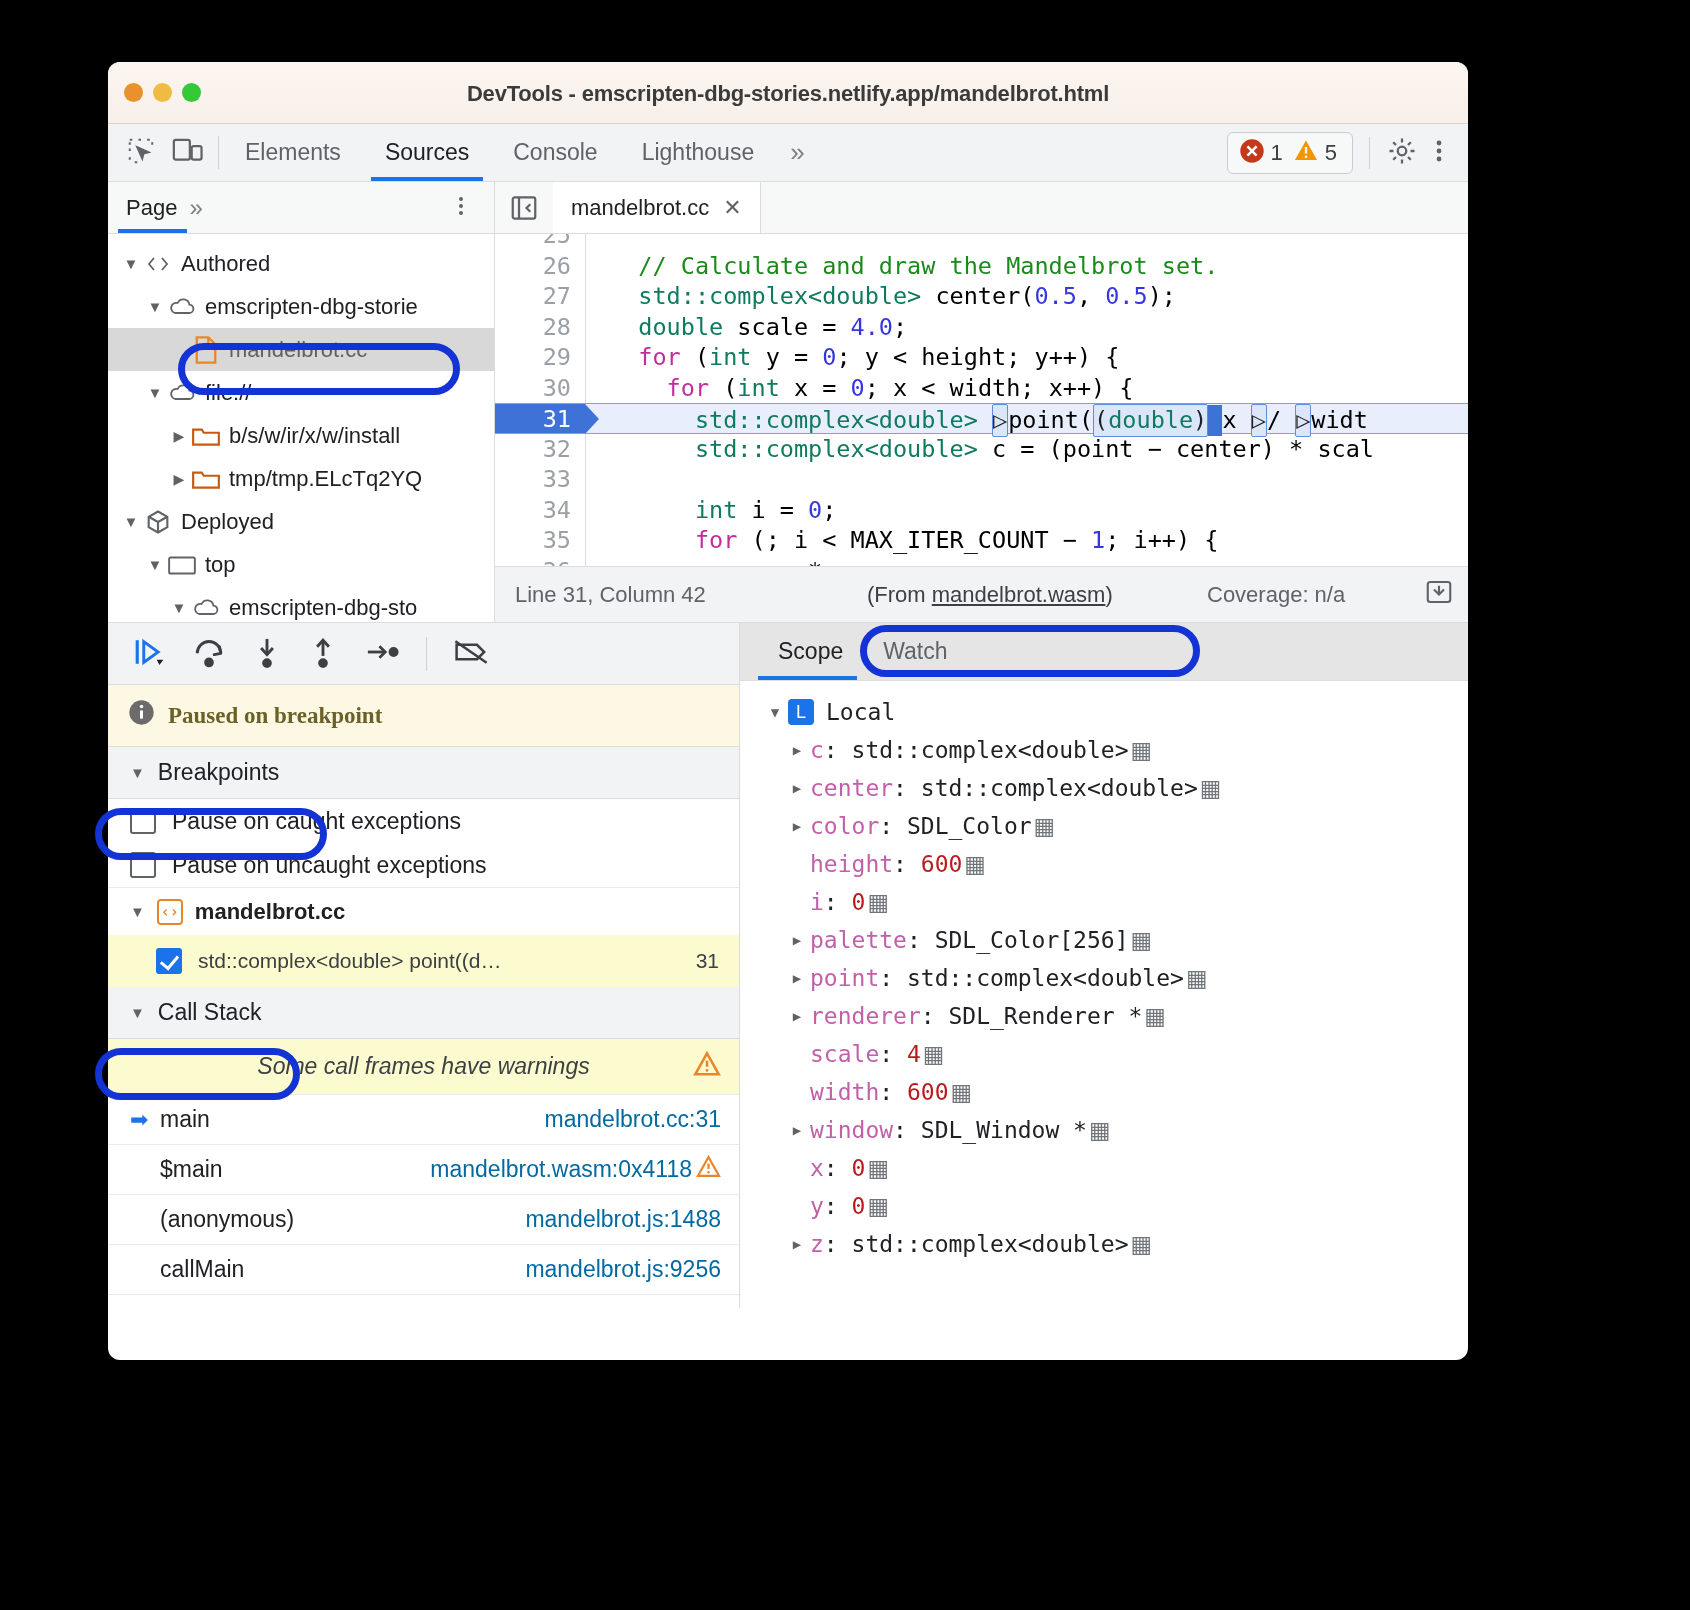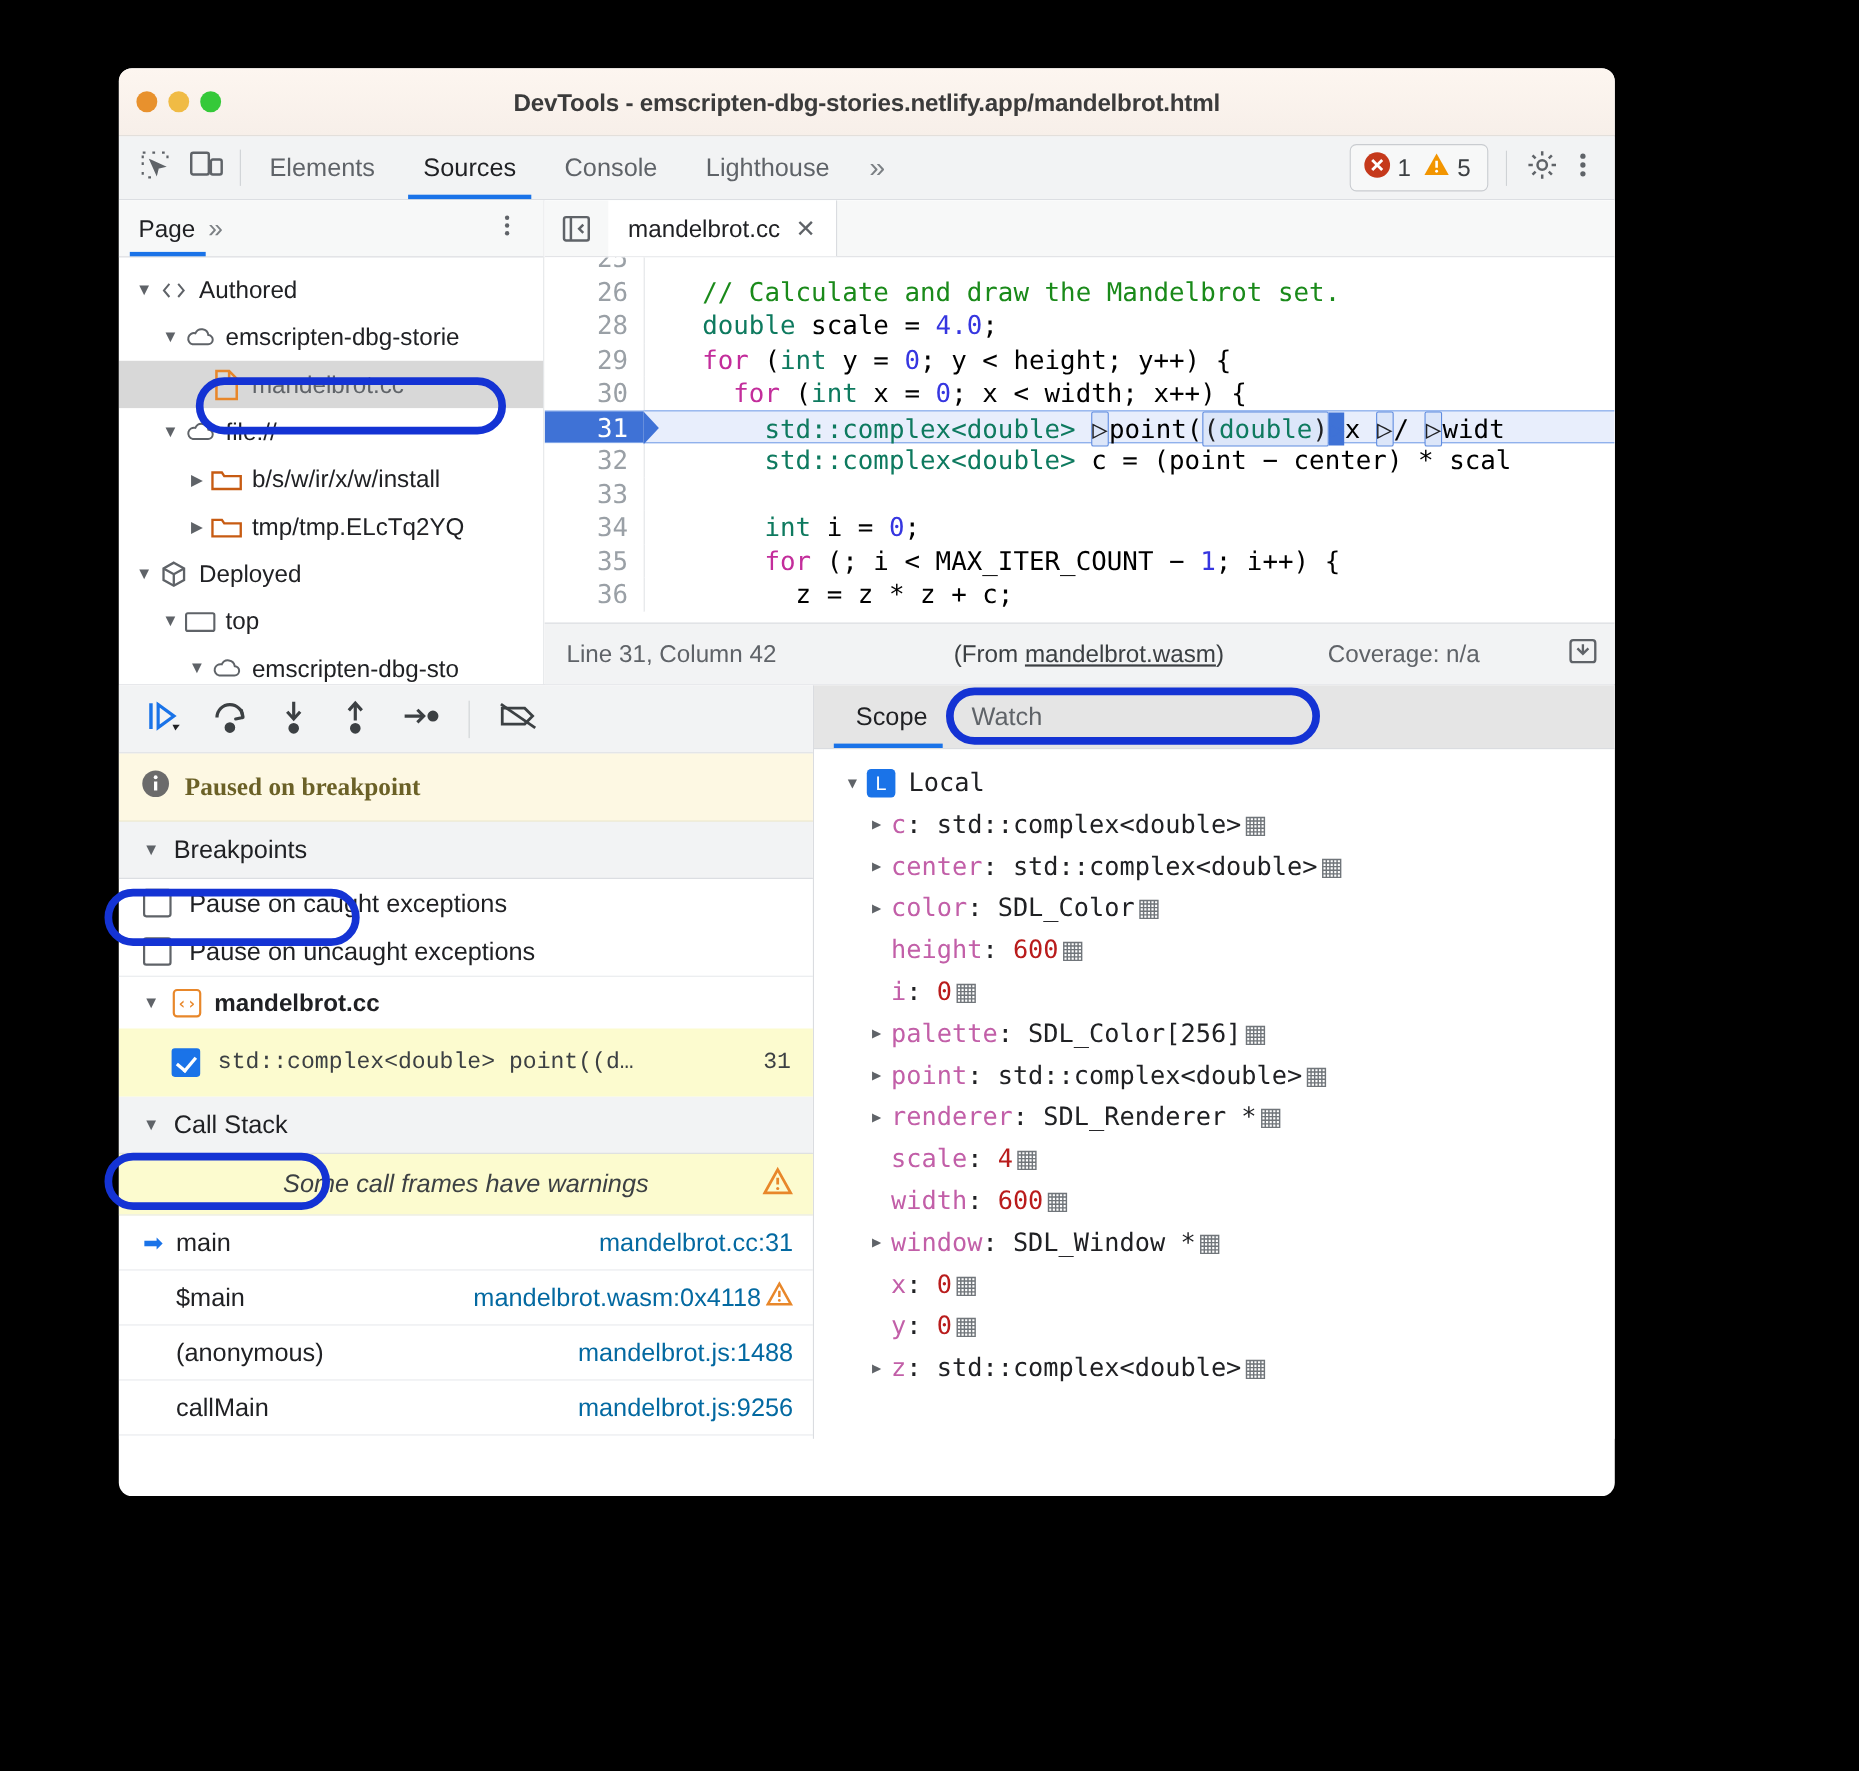--- a/index.html
+++ b/index.html
@@ -214,24 +214,24 @@
     height: 48px; display: flex; align-items: center; gap: 12px;
     padding-left: 22px; font-size: 22px; color: #202124; font-weight: bold;
     border-top: 1px solid #e8eaed;
   }
   .bp-file .sqicon {
     width: 26px; height: 26px; border: 2px solid #e8872a; border-radius: 4px;
     color: #e8872a; font-size: 15px; display: flex; align-items: center; justify-content: center;
     font-family: "DejaVu Sans Mono", monospace; flex: none;
   }
   .bp-item {
-    height: 62px; background: #fcfbcf;
+    height: 52px; background: #fcfbcf;
     display: flex; align-items: center; gap: 16px;
     padding-left: 48px; padding-right: 20px;
-    font-family: Liberation Mono, monospace;
+    font-family: Liberation Sans, sans-serif;
     font-size: 21px; color: #3c4043;
   }
   .bp-item .ln { margin-left: auto; }
   .cs-warn {
     height: 56px; background: #fcfbcf;
     display: flex; align-items: center; justify-content: center;
     font-size: 23px; font-style: italic; color: #3c4043;
     position: relative; border-bottom: 1px solid #e8eaed;
   }
   .cs-warn .tri { position: absolute; right: 18px; }
@@ -483,20 +483,25 @@
             <div class="cline">
               <span class="gut">25</span>
               <span class="gut-div"></span><span class="ctext"></span>
             </div>
             <div class="cline">
               <span class="gut">26</span>
               <span class="gut-div"></span>
               <span class="ctext"><span class="k-com">  // Calculate and draw the Mandelbrot set.</span></span>
             </div>
             <div class="cline">
+              <span class="gut">27</span>
+              <span class="gut-div"></span>
+              <span class="ctext">  <span class="k-ty">std::complex&lt;double&gt;</span> center(<span class="k-num">0.5</span>, <span class="k-num">0.5</span>);</span>
+            </div>
+            <div class="cline">
               <span class="gut">28</span>
               <span class="gut-div"></span>
               <span class="ctext">  <span class="k-ty">double</span> scale = <span class="k-num">4.0</span>;</span>
             </div>
             <div class="cline">
               <span class="gut">29</span>
               <span class="gut-div"></span>
               <span class="ctext">  <span class="k-kw">for</span> (<span class="k-ty">int</span> y = <span class="k-num">0</span>; y &lt; height; y++) {</span>
             </div>
             <div class="cline">

